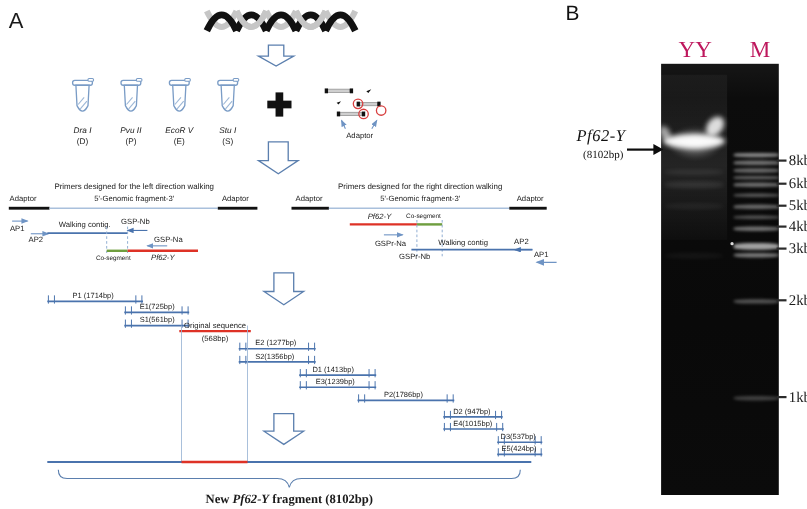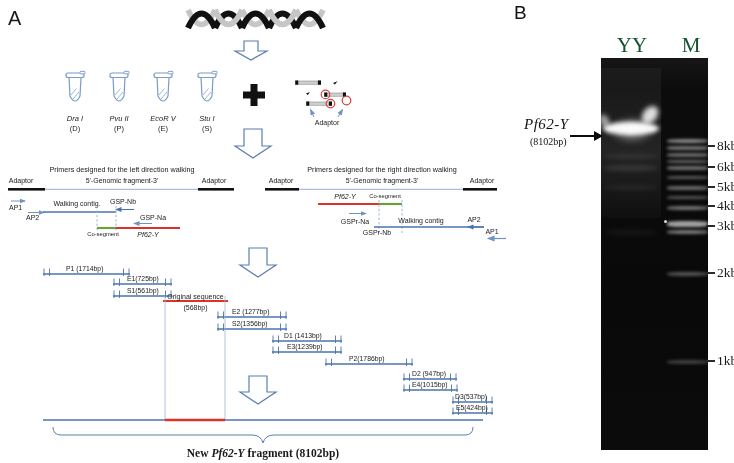--- a/index.html
+++ b/index.html
@@ -3,21 +3,21 @@
 <meta charset="utf-8">
 <style>
   html,body{margin:0;padding:0;background:#fff;}
   .page{position:relative;width:734px;height:463px;background:#fff;overflow:hidden;
         font-family:"Liberation Sans",sans-serif;}
   .abs{position:absolute;}
   svg text{font-family:"Liberation Sans",sans-serif;fill:#1a1a1a;}
   svg .serif{font-family:"Liberation Serif",serif;}
   
   .b-label{left:514px;top:2px;font-size:19px;color:#111;}
-  .lane-label{font-family:"Liberation Serif",serif;font-size:21px;color:#14532d;
+  .lane-label{font-family:"Liberation Serif",serif;font-size:21px;color:#be185d;
               width:46px;text-align:center;top:33px;}
   .lane-yy{left:609px;}
   .lane-m{left:668px;}
   .gel{left:601px;top:58px;width:107px;height:392px;overflow:hidden;
        background:linear-gradient(180deg,#161616 0%,#0c0c0c 8%,#090909 60%,#0b0b0b 100%);}
   .yy-smear{left:0px;top:10px;width:60px;height:150px;
        background:linear-gradient(180deg,rgba(255,255,255,0.04),rgba(255,255,255,0.10) 55%,rgba(255,255,255,0.02));}
   .band-glow{left:-2px;top:52px;width:66px;height:40px;border-radius:50%;
        background:radial-gradient(closest-side,rgba(255,255,255,0.55),rgba(255,255,255,0) 75%);filter:blur(2px);}
   .band-core{left:2px;top:64px;width:56px;height:13px;border-radius:50%;

